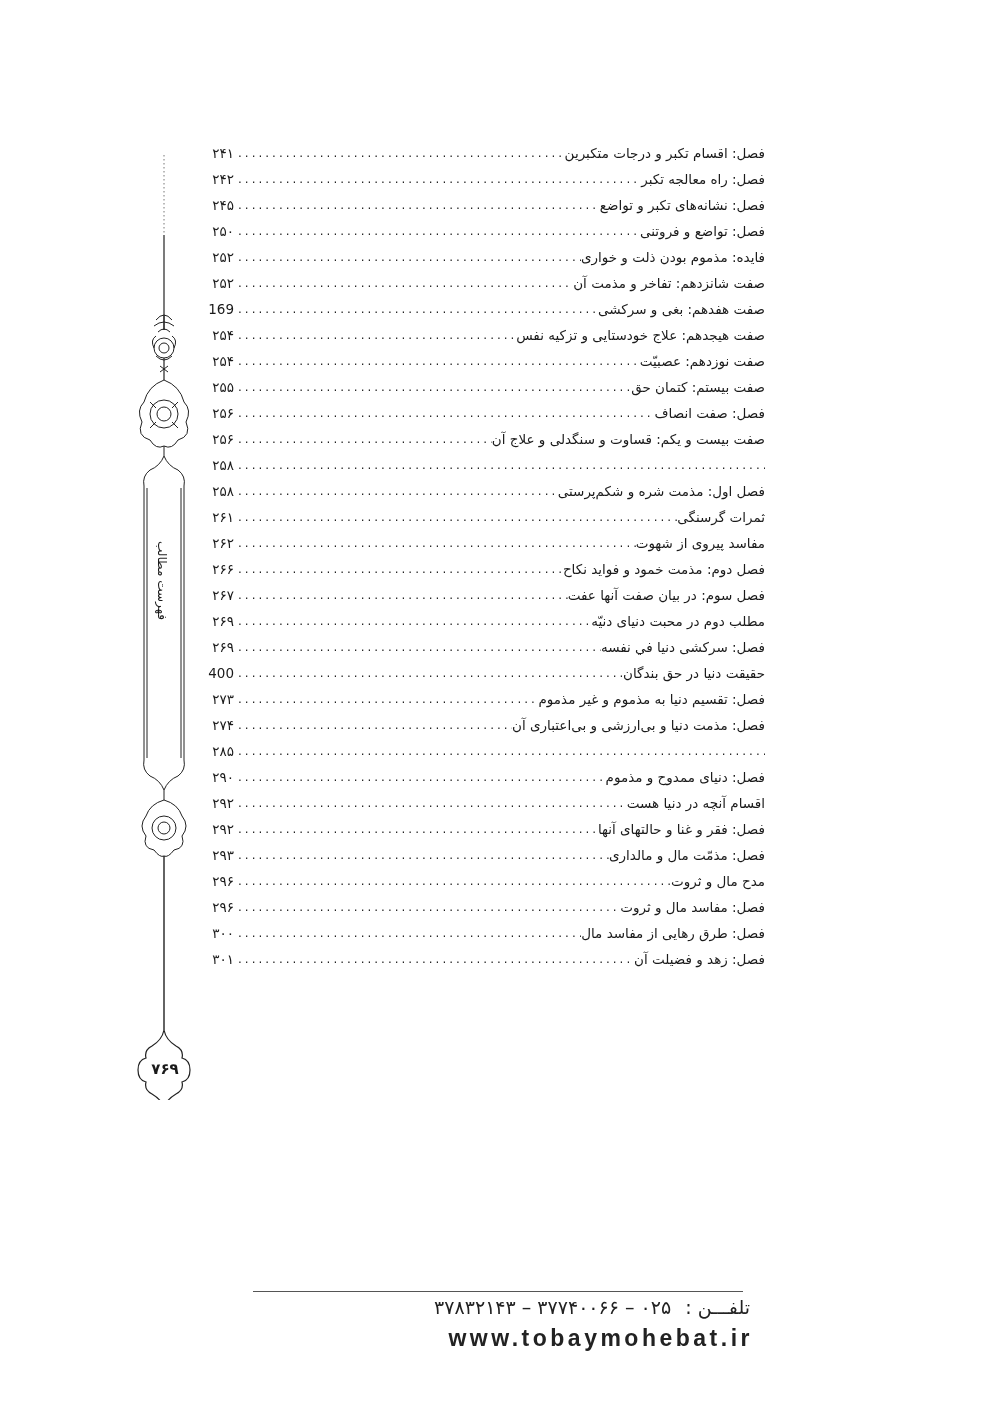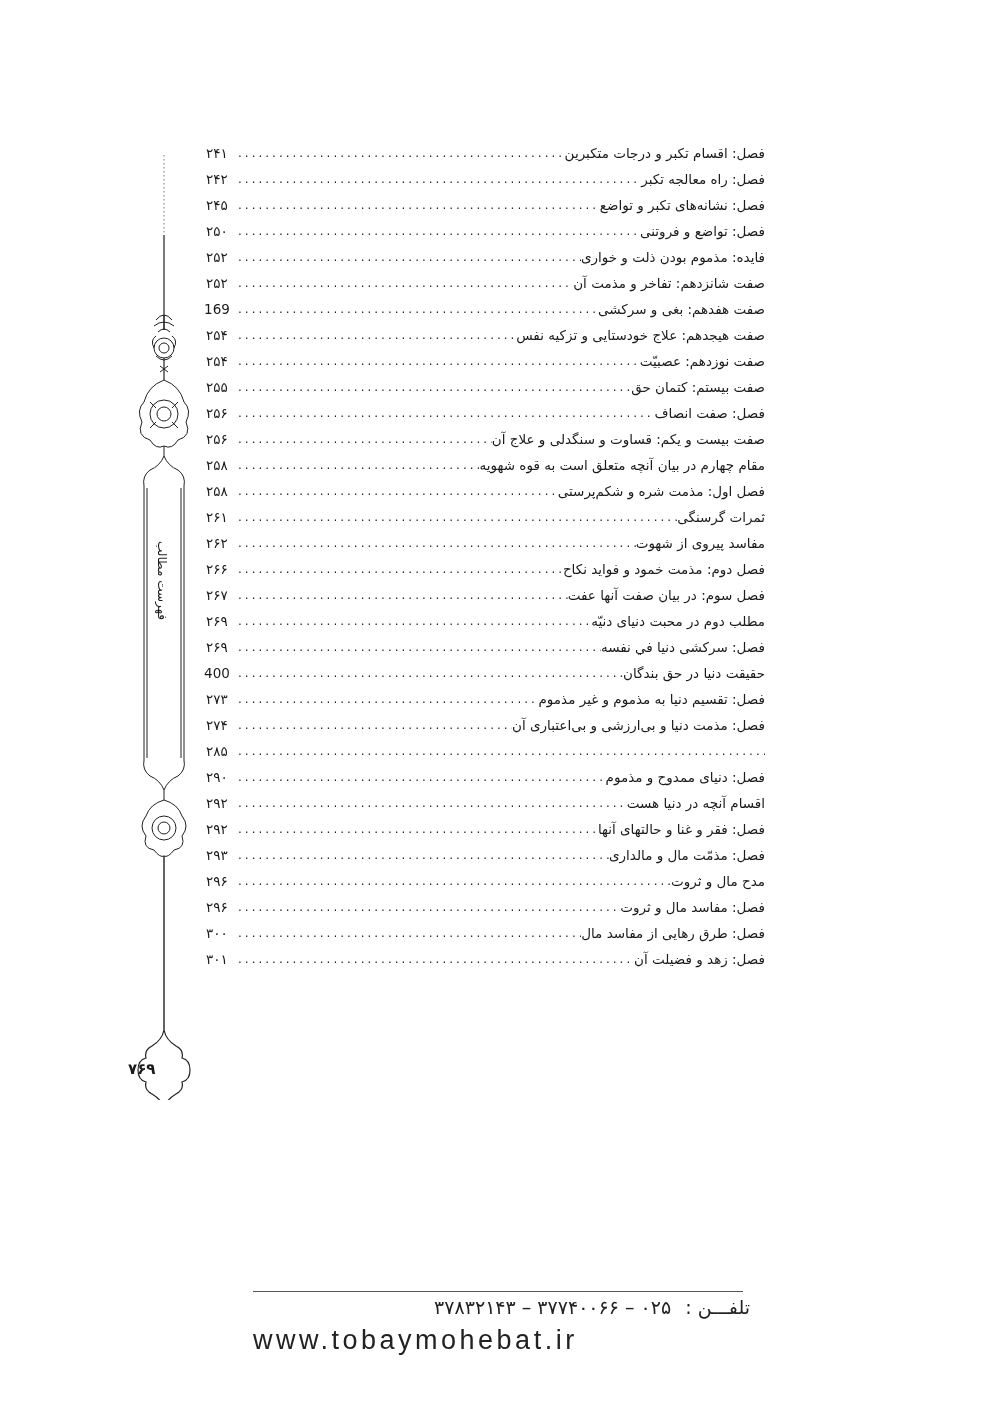--- a/index.html
+++ b/index.html
@@ -2,28 +2,28 @@
 <html><head>
 <meta charset="utf-8">
 <style>
   html, body { margin:0; padding:0; background:#ffffff; }
   body { width:1000px; height:1415px; position:relative; overflow:hidden; font-family:"DejaVu Sans", sans-serif; color:#1a1a1a; }
   .toc { position:absolute; left:200px; top:140px; width:565px; direction:rtl; }
   .toc-row { height:26px; display:flex; align-items:center; direction:rtl; font-size:13.5px; line-height:26px; white-space:nowrap; }
   .toc-title { flex:0 0 auto; }
   .toc-dots { flex:1 1 auto; overflow:hidden; direction:ltr; text-align:left; letter-spacing:3px; color:#222; font-size:12px; padding:0 4px; }
   .toc-dots::before { content:"......................................................................................................................................................"; }
-  .toc-page { flex:0 0 auto; width:34px; text-align:center; direction:rtl; font-size:13.5px; }
+  .toc-page { flex:0 0 auto; width:34px; text-align:right; direction:rtl; font-size:13.5px; }
   .ornament { position:absolute; left:120px; top:140px; width:100px; height:960px; }
   .cartouche-label { position:absolute; left:139px; top:520px; width:30px; height:120px; writing-mode:vertical-rl; font-size:12px; color:#1a1a1a; text-align:center; }
-  .page-badge { position:absolute; left:140px; top:1030px; width:68px; font-size:15px; font-weight:bold; color:#1a1a1a; }
+  .page-badge { position:absolute; left:140px; top:1030px; width:68px; text-align:center; font-size:15px; font-weight:bold; color:#1a1a1a; }
   .footer-rule { position:absolute; left:253px; top:1291px; width:490px; height:1px; background:#555; }
   .footer-phone { position:absolute; left:250px; top:1296px; width:500px; direction:rtl; font-size:19px; color:#222; display:flex; gap:14px; white-space:nowrap; }
   .footer-phone-label { letter-spacing:1px; }
-  .footer-site { position:absolute; left:253px; top:1325px; width:500px; text-align:left; font-family:"Liberation Sans", sans-serif; font-weight:normal; font-size:27px; letter-spacing:3.5px; color:#222; }
+  .footer-site { position:absolute; left:253px; top:1325px; width:500px; text-align:right; font-family:"Liberation Sans", sans-serif; font-weight:bold; font-size:23px; letter-spacing:3.5px; color:#222; }
 </style>
 </head>
 <body>
 
 <svg class="ornament" viewBox="0 0 100 960" xmlns="http://www.w3.org/2000/svg">
 
   <line x1="44" y1="15" x2="44" y2="95" stroke="#777" stroke-width="1" stroke-dasharray="1.5,2.5"></line>
   <line x1="44" y1="95" x2="44" y2="190" stroke="#222" stroke-width="1.2"></line>
 
   <g fill="none" stroke="#222" stroke-width="1">
@@ -119,21 +119,20 @@
       <span class="toc-title">فصل: صفت انصاف</span>
       <span class="toc-dots"></span>
       <span class="toc-page">۲۵۶</span>
     </div>
     <div class="toc-row">
       <span class="toc-title">صفت بیست و یکم: قساوت و سنگدلی و علاج آن</span>
       <span class="toc-dots"></span>
       <span class="toc-page">۲۵۶</span>
     </div>
     <div class="toc-row">
-      <span class="toc-title">مقام چهارم در بیان آنچه متعلق است به قوه شهویه</span>
       <span class="toc-dots"></span>
       <span class="toc-page">۲۵۸</span>
     </div>
     <div class="toc-row">
       <span class="toc-title">فصل اول: مذمت شره و شکم‌پرستی</span>
       <span class="toc-dots"></span>
       <span class="toc-page">۲۵۸</span>
     </div>
     <div class="toc-row">
       <span class="toc-title">ثمرات گرسنگی</span>

